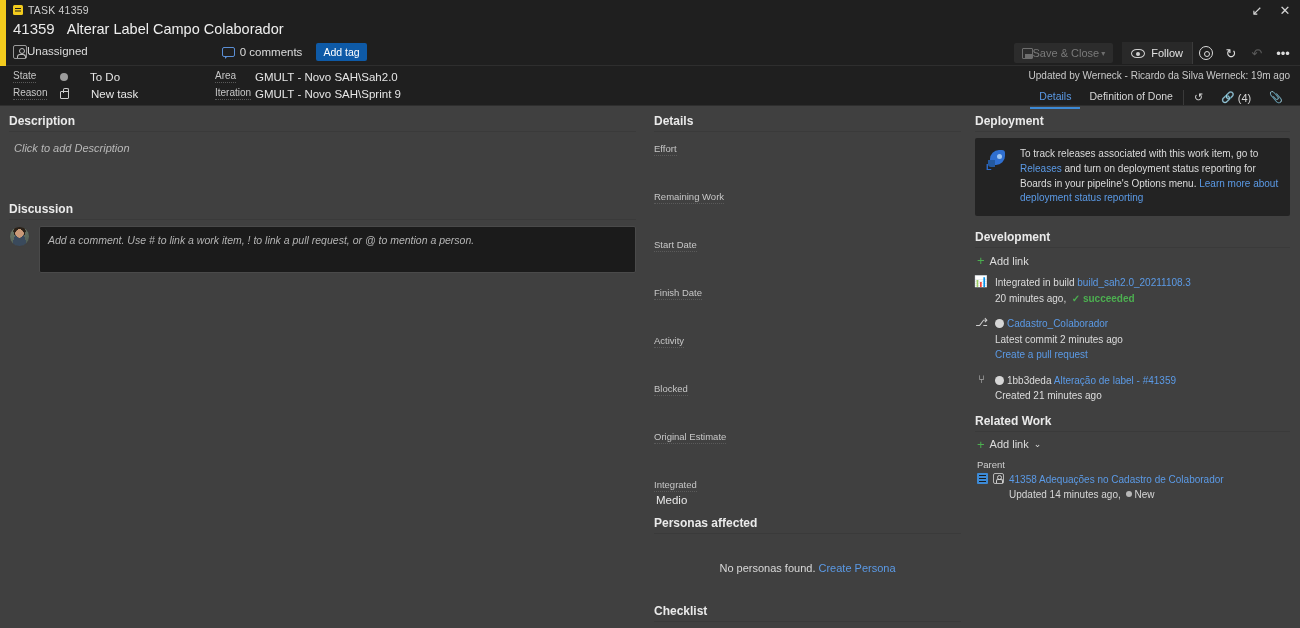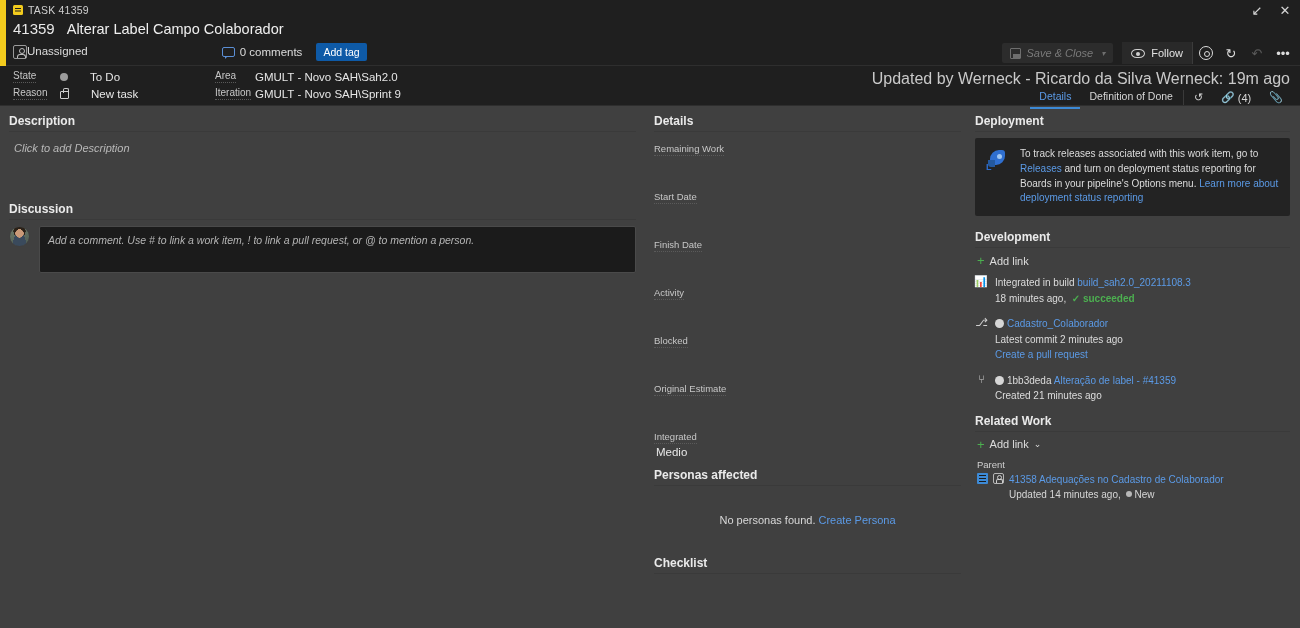--- a/index.html
+++ b/index.html
@@ -145,28 +145,27 @@
     text-align: center;
     cursor: pointer;
   }
   .toolbar {
     position: absolute;
     right: 4px; top: 42px;
     display: flex; align-items: center;
     gap: 0;
   }
   .save-close {
-    display: flex; align-items: center; gap: 6px;
+    display: flex; align-items: center; 
     background: #2c2c2c;
     color: #7a7a7a;
     font-size: 11px;
     padding: 4px 8px;
     border-radius: 2px;
     cursor: default;
-    font-style: italic;
   }
   .save-ico {
     width: 11px; height: 11px;
     border: 1.2px solid #6e6e6e;
     border-radius: 1px;
     position: relative;
   }
   .save-ico::after {
     content:""; position:absolute;
     left:2px; top:5px; width:7px; height:4px;
@@ -256,21 +255,21 @@
     position: relative; margin-top: 2px;
   }
   .lock-ico::before {
     content:""; position:absolute;
     left:1.5px; top:-4px; width:4px; height:4px;
     border:1.2px solid #cfcfcf; border-bottom:none;
     border-radius:2px 2px 0 0;
   }
   .updated-by {
     position:absolute; right:10px; top:4px;
-    font-size: 16px; color: #c9c9c9;
+    font-size: 10px; color: #c9c9c9;
   }
   .tabs {
     position:absolute; right:8px; top:20px;
     display:flex; align-items:flex-end;
   }
   .tab {
     font-size: 10.5px;
     padding: 4px 9px 5px;
     color: #d6d6d6;
     cursor: pointer;
@@ -587,20 +586,24 @@
           <span>Add a comment. Use # to link a work item, ! to link a pull request, or @ to mention a person.</span>
         </div>
       </div>
     </div>
 
     <div class="col-mid">
       <div class="sec-title">Details</div>
       <div class="sec-rule"></div>
 
       <div class="det-field">
+        <span class="det-label">Effort</span>
+        <div class="det-value"></div>
+      </div>
+      <div class="det-field">
         <span class="det-label">Remaining Work</span>
         <div class="det-value"></div>
       </div>
       <div class="det-field">
         <span class="det-label">Start Date</span>
         <div class="det-value"></div>
       </div>
       <div class="det-field">
         <span class="det-label">Finish Date</span>
         <div class="det-value"></div>
@@ -655,21 +658,21 @@
 
       <div class="add-link">
         <span class="plus">+</span>
         <span>Add link</span>
       </div>
 
       <div class="dev-item">
         <span class="dev-ico build">📊</span>
         <div class="dev-body">
           <div class="l1"><span>Integrated in build </span><span class="link">build_sah2.0_20211108.3</span></div>
-          <div><span>18 minutes ago,</span>
+          <div><span>20 minutes ago,</span>
             <span class="check-green">&nbsp;✓</span>
             <span class="check-green">succeeded</span></div>
         </div>
       </div>
 
       <div class="dev-item">
         <span class="dev-ico">⎇</span>
         <div class="dev-body">
           <div><span class="avatar-dot"></span><span class="link">Cadastro_Colaborador</span></div>
           <div>Latest commit 2 minutes ago</div>

